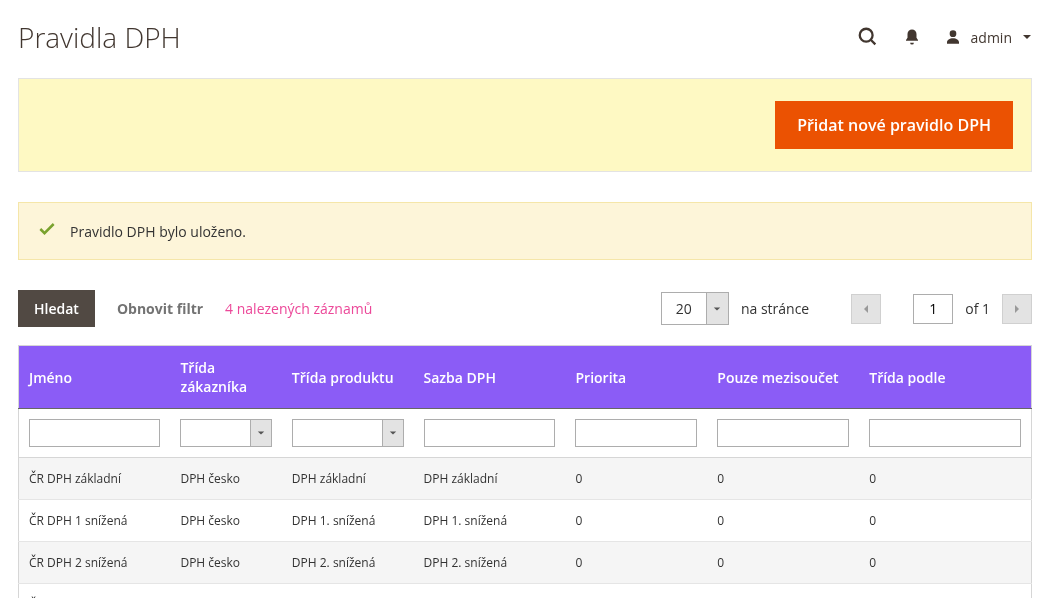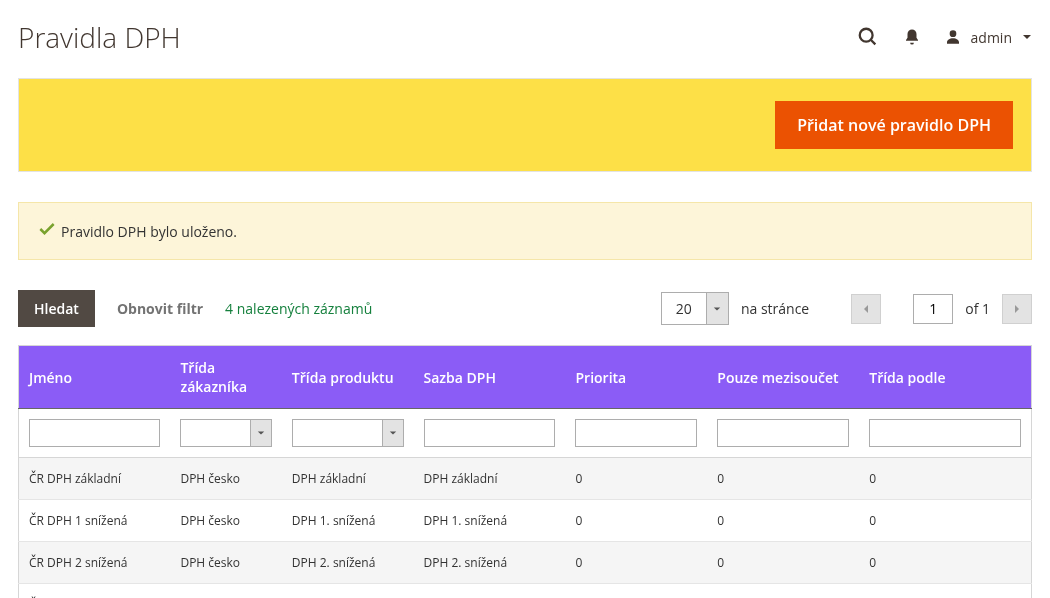--- a/index.html
+++ b/index.html
@@ -3,29 +3,29 @@
 <meta charset="utf-8">
 <style>
 *{box-sizing:border-box;margin:0;padding:0}
 body{font-family:'Open Sans',Arial,sans-serif;font-size:14px;color:#333;background:#fff;width:1050px}
 .container{padding:0 18px}
 .header{display:flex;align-items:center;justify-content:space-between;padding:18px 0 22px}
 .page-title{font-size:28px;font-weight:300;color:#41362f}
 .header-actions{display:flex;align-items:center;gap:24px}
 .icon-btn{cursor:pointer;display:flex;align-items:center;color:#41362f}
 .user-menu{display:flex;align-items:center;gap:10px;cursor:pointer;color:#41362f}
-.toolbar{background:#fde047;border:1px solid #e3e3e3;padding:22px 18px;display:flex;justify-content:flex-end;margin-bottom:30px}
+.toolbar{background:#fef9c3;border:1px solid #e3e3e3;padding:22px 18px;display:flex;justify-content:flex-end;margin-bottom:30px}
 .btn-primary{background:#eb5202;color:#fff;border:none;padding:13px 22px;font-size:16px;font-weight:600;cursor:pointer;font-family:inherit}
-.message{background:#fdf5d9;border:1px solid #f5e6a9;padding:16px 18px;display:flex;align-items:center;gap:4px;margin-bottom:30px}
+.message{background:#fdf5d9;border:1px solid #f5e6a9;padding:16px 18px;display:flex;align-items:center;gap:13px;margin-bottom:30px}
 .check-icon{color:#79a22e;flex-shrink:0}
 .controls{display:flex;align-items:center;justify-content:space-between;margin-bottom:18px}
 .controls-left{display:flex;align-items:center;gap:22px}
 .btn-search{background:#514943;color:#fff;border:none;padding:9px 16px;font-size:14px;font-weight:600;cursor:pointer;font-family:inherit}
 .link{color:#737373;cursor:pointer;font-weight:700}
-.records{color:#15803d}
+.records{color:#ec4899}
 .controls-right{display:flex;align-items:center;gap:12px}
 .select-wrap{display:flex;border:1px solid #adadad}
 .select-val{padding:6px 14px;min-width:40px;text-align:left;background:#fff}
 .select-arrow{background:#e3e3e3;border-left:1px solid #adadad;width:22px;display:flex;align-items:center;justify-content:center;cursor:pointer}
 .per-page{color:#333}
 .pager-btn{width:30px;height:30px;background:#e3e3e3;border:1px solid #d0d0d0;display:flex;align-items:center;justify-content:center;cursor:pointer;color:#999}
 .page-input{width:40px;height:30px;border:1px solid #adadad;text-align:center;font-size:14px;font-family:inherit}
 .grid{width:100%;border-collapse:collapse;border:1px solid #d6d6d6}
 .grid th{background:#8b5cf6;color:#fff;text-align:left;padding:12px 10px;font-weight:600;font-size:14px;border-bottom:1px solid #666}
 .grid .filter-row td{padding:10px 10px;border-bottom:1px solid #d6d6d6;background:#fff}

